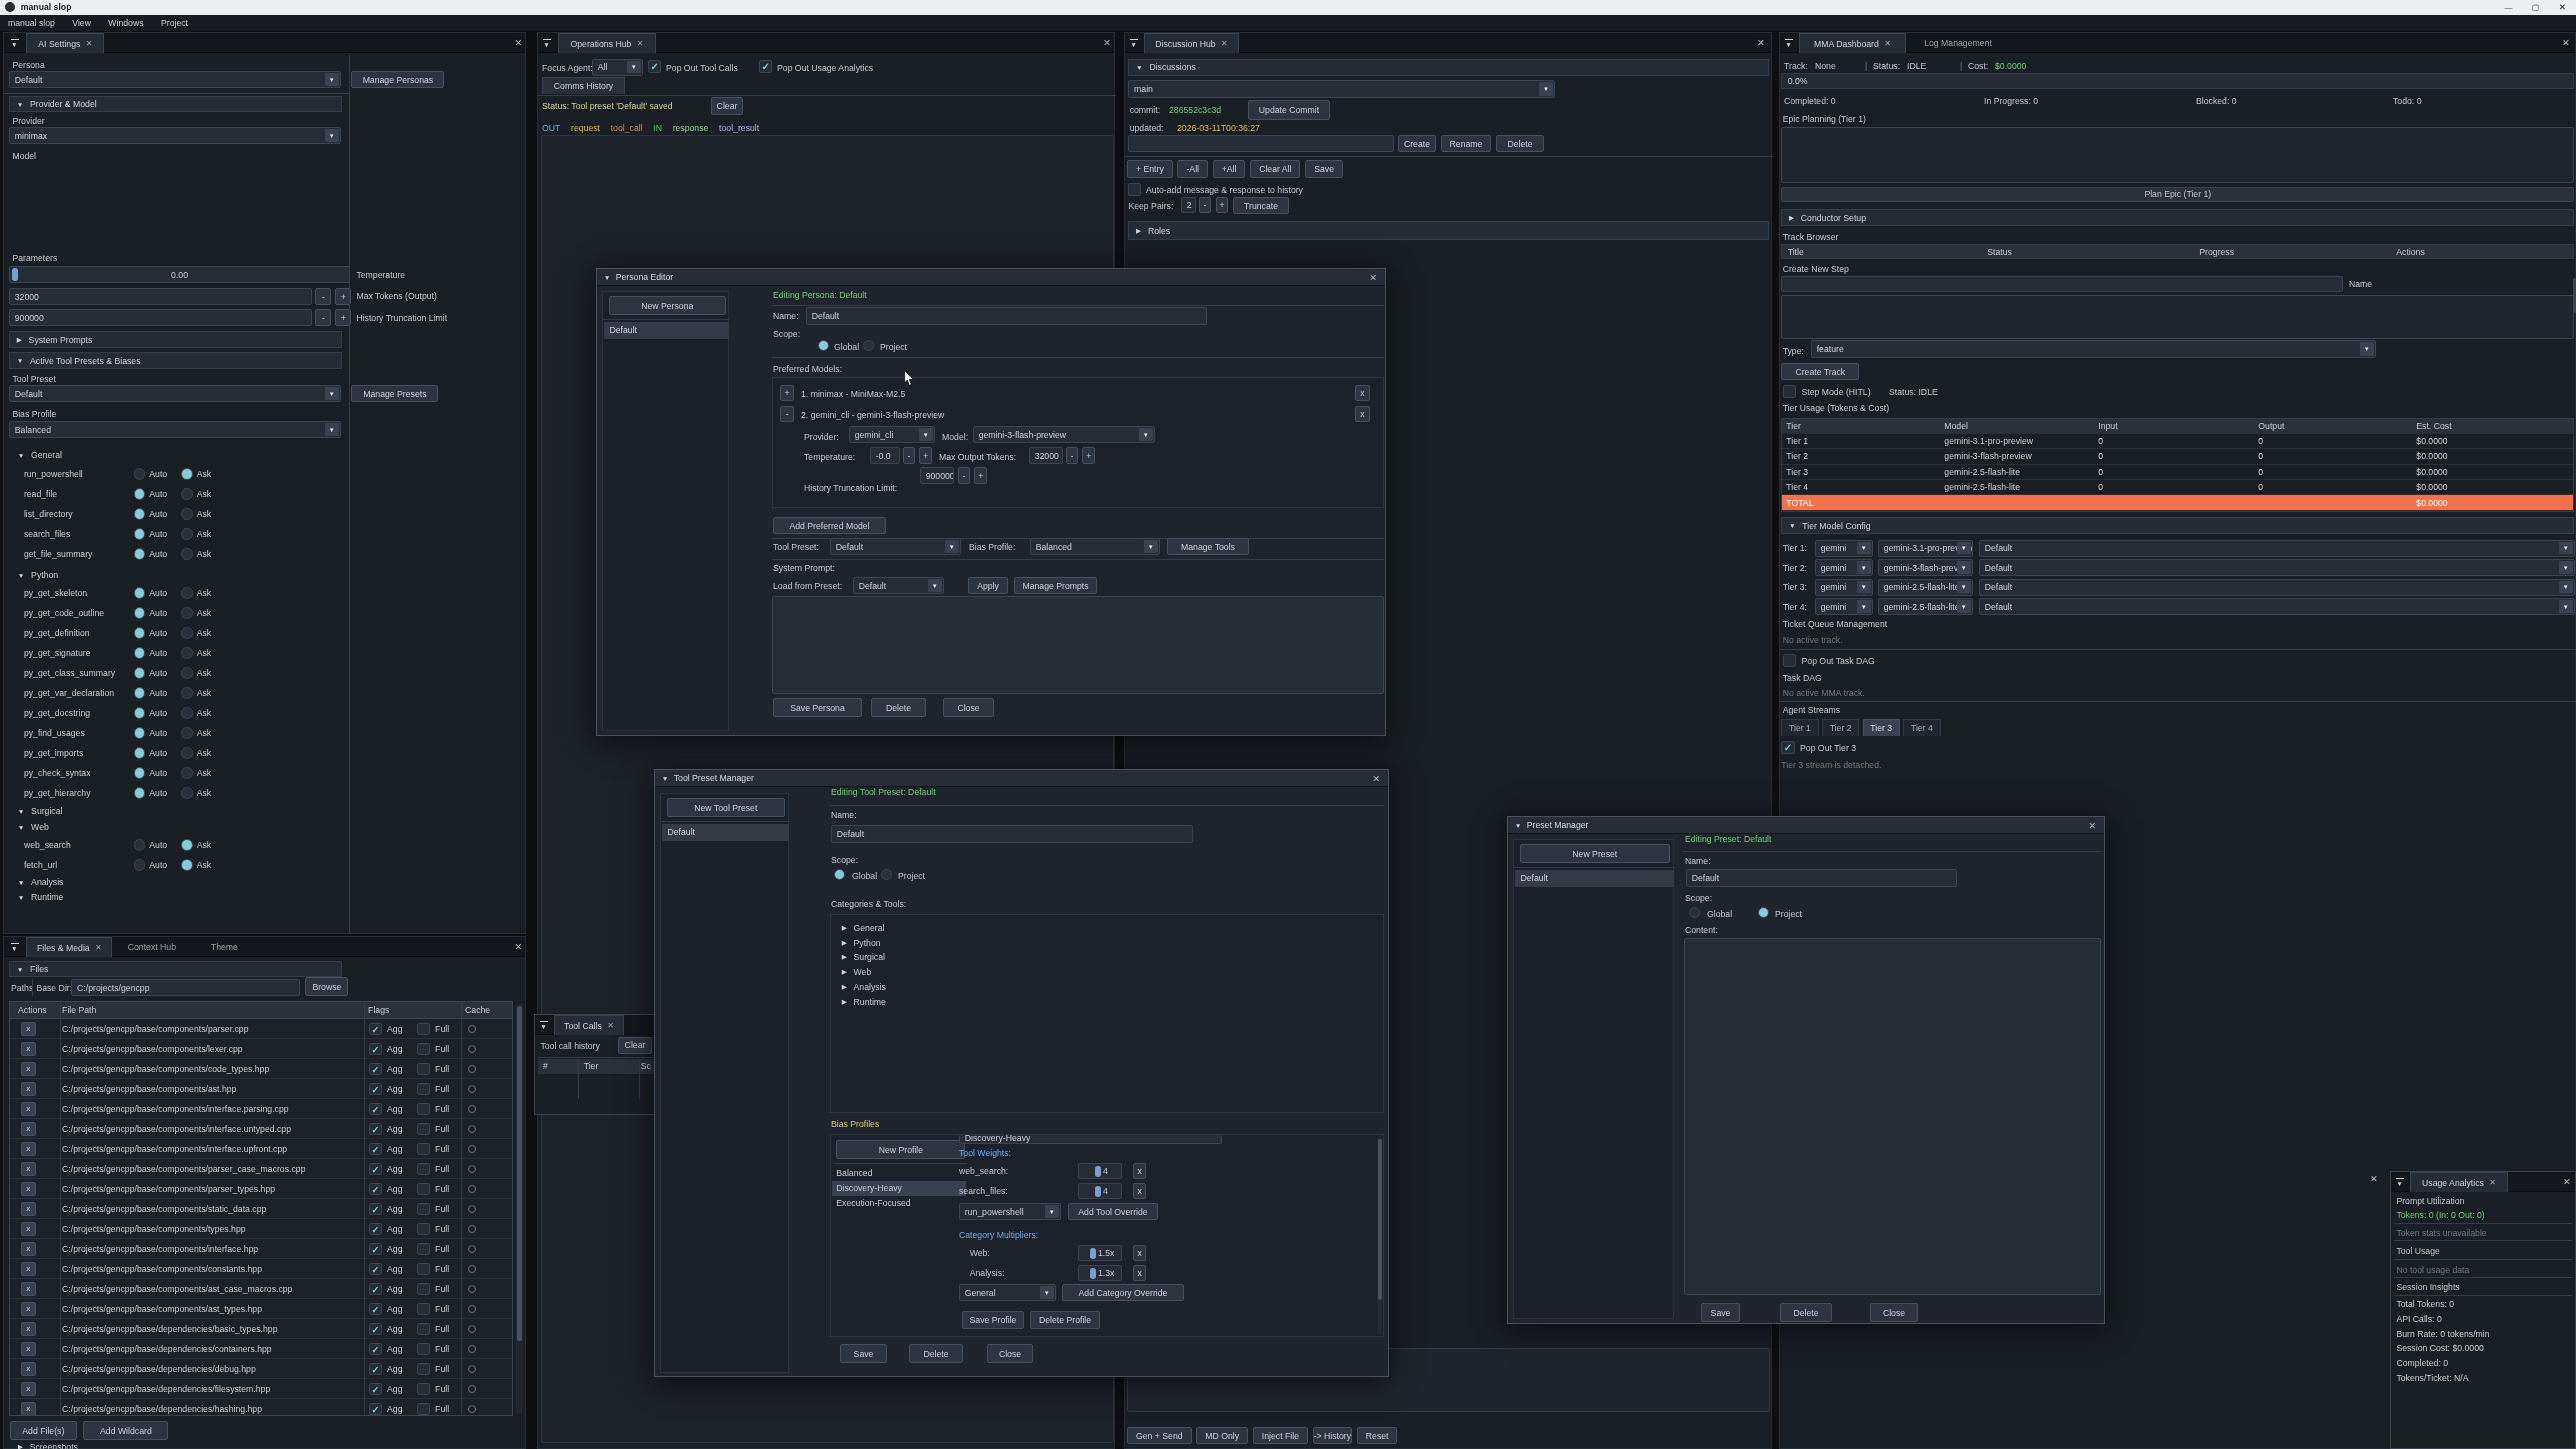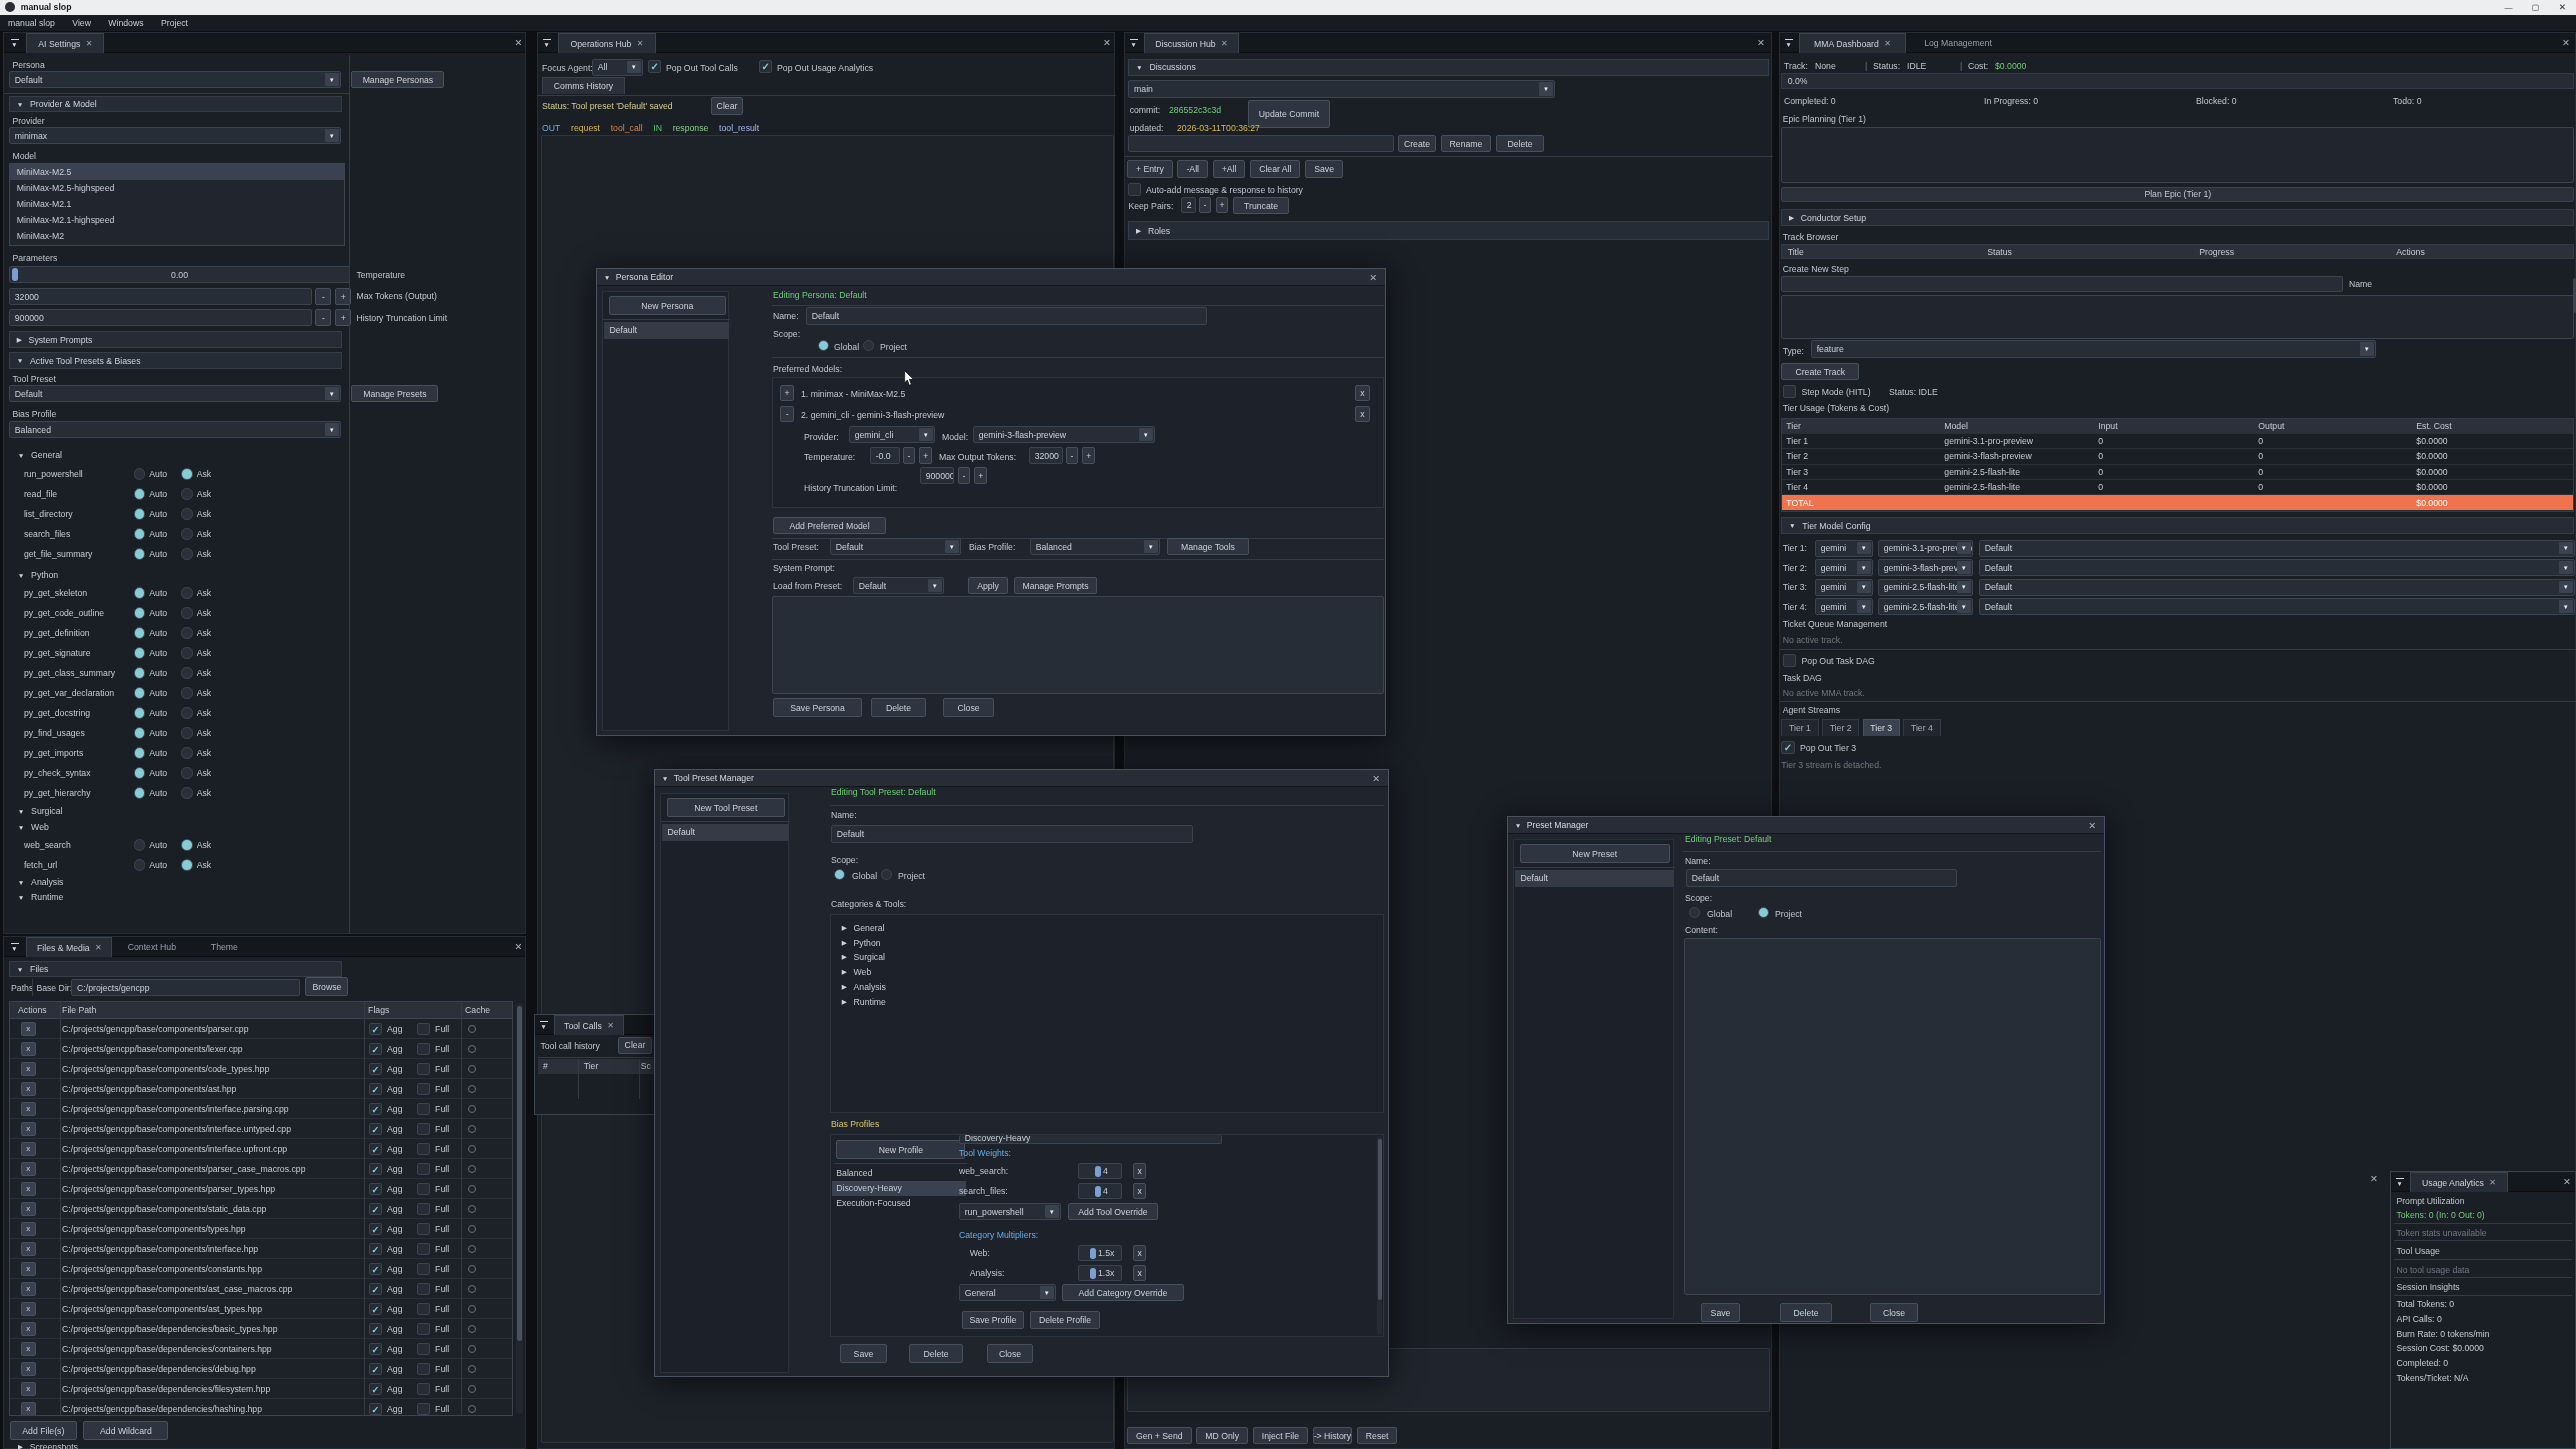--- a/index.html
+++ b/index.html
@@ -101,38 +101,20 @@
     <div class="btn" style="left:347px;top:38px;width:93px;height:17.4px">Manage Personas</div>
     <div class="hr" style="left:0;top:60px;width:346px"></div>
     <div class="sech tri-o" style="left:4.7px;top:63px;width:333px;height:16px">
         <span>Provider &amp; Model</span>
       </div>
     <span class="lbl" style="left:8px;top:83px">Provider</span>
     <div class="dd" style="left:4.7px;top:94px;width:332px;height:17.4px">
         <span>minimax</span>
       </div>
     <span class="lbl" style="left:8px;top:118px">Model</span>
-    <div class="listbox" style="left:4.7px;top:130px;width:336px;height:83px">
-
-    <div class="row sel">
-          <span>MiniMax-M2.5</span>
-        </div>
-        <div class="row">
-          <span>MiniMax-M2.5-highspeed</span>
-        </div>
-        <div class="row">
-          <span>MiniMax-M2.1</span>
-        </div>
-        <div class="row">
-          <span>MiniMax-M2.1-highspeed</span>
-        </div>
-        <div class="row">
-          <span>MiniMax-M2</span>
-        </div>
-      </div>
     <span class="lbl" style="left:8px;top:220px">Parameters</span>
     <div class="slider" style="left:4.7px;top:233px;width:341px;height:17.4px">
       <span class="sthumb" style="left:2px"></span>
       <span style="position:absolute;left:0;right:0;top:2.7px;text-align:center">0.00</span>
     </div>
     <span class="lbl" style="left:352px;top:237px">Temperature</span>
     <div class="inp" style="left:4.7px;top:255px;width:303px;height:17.4px">
         <span>32000</span>
       </div>
     <div class="btn" style="left:311px;top:255px;width:16px;height:17.4px">-</div>
@@ -625,21 +607,21 @@
     <span class="x-glyph" style="left:632px;top:4px">✕</span>
 
     <div class="sech tri-o" style="left:3.4px;top:25.5px;width:641px;height:17.4px">
         <span>Discussions</span>
       </div>
     <div class="dd" style="left:3.4px;top:47px;width:427px;height:18px">
         <span>main</span>
       </div>
     <span class="lbl" style="left:4.7px;top:72px">commit:</span>
     <span class="lbl green" style="left:44px;top:72px">286552c3c3d</span>
-    <div class="btn" style="left:123px;top:67px;width:82px;height:28px">Update Commit</div>
+    <div class="btn" style="left:123px;top:67px;width:82px;height:20px">Update Commit</div>
     <span class="lbl" style="left:4.7px;top:90px">updated:</span>
     <span class="lbl yellow" style="left:52px;top:90px">2026-03-11T00:36:27</span>
     <div class="inp" style="left:3.4px;top:102px;width:266px;height:17.4px"></div>
     <div class="btn" style="left:273px;top:102px;width:38px;height:17.4px">Create</div>
     <div class="btn" style="left:316px;top:102px;width:50px;height:17.4px">Rename</div>
     <div class="btn" style="left:371px;top:102px;width:48px;height:17.4px">Delete</div>
     <div class="hr" style="left:0;top:123px;width:648px"></div>
     <div class="abs" style="left:2px;top:127px;display:flex;gap:4.7px">
 
     <div class="btn" style="position:relative;height:18px;padding:0 8px">+ Entry</div>

